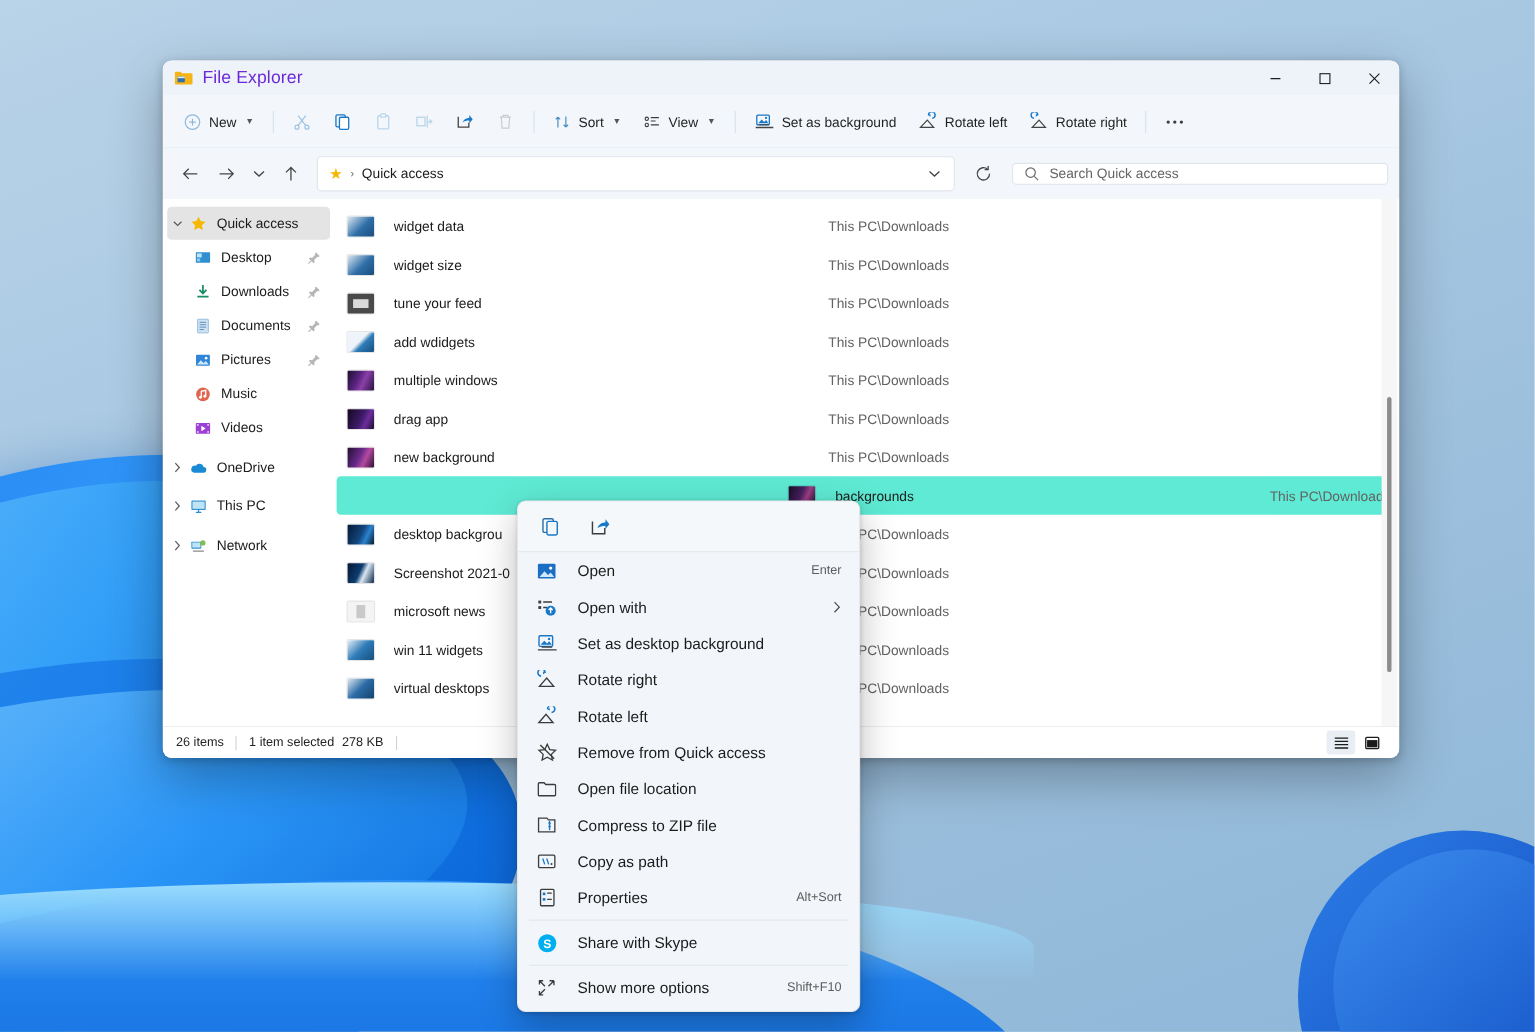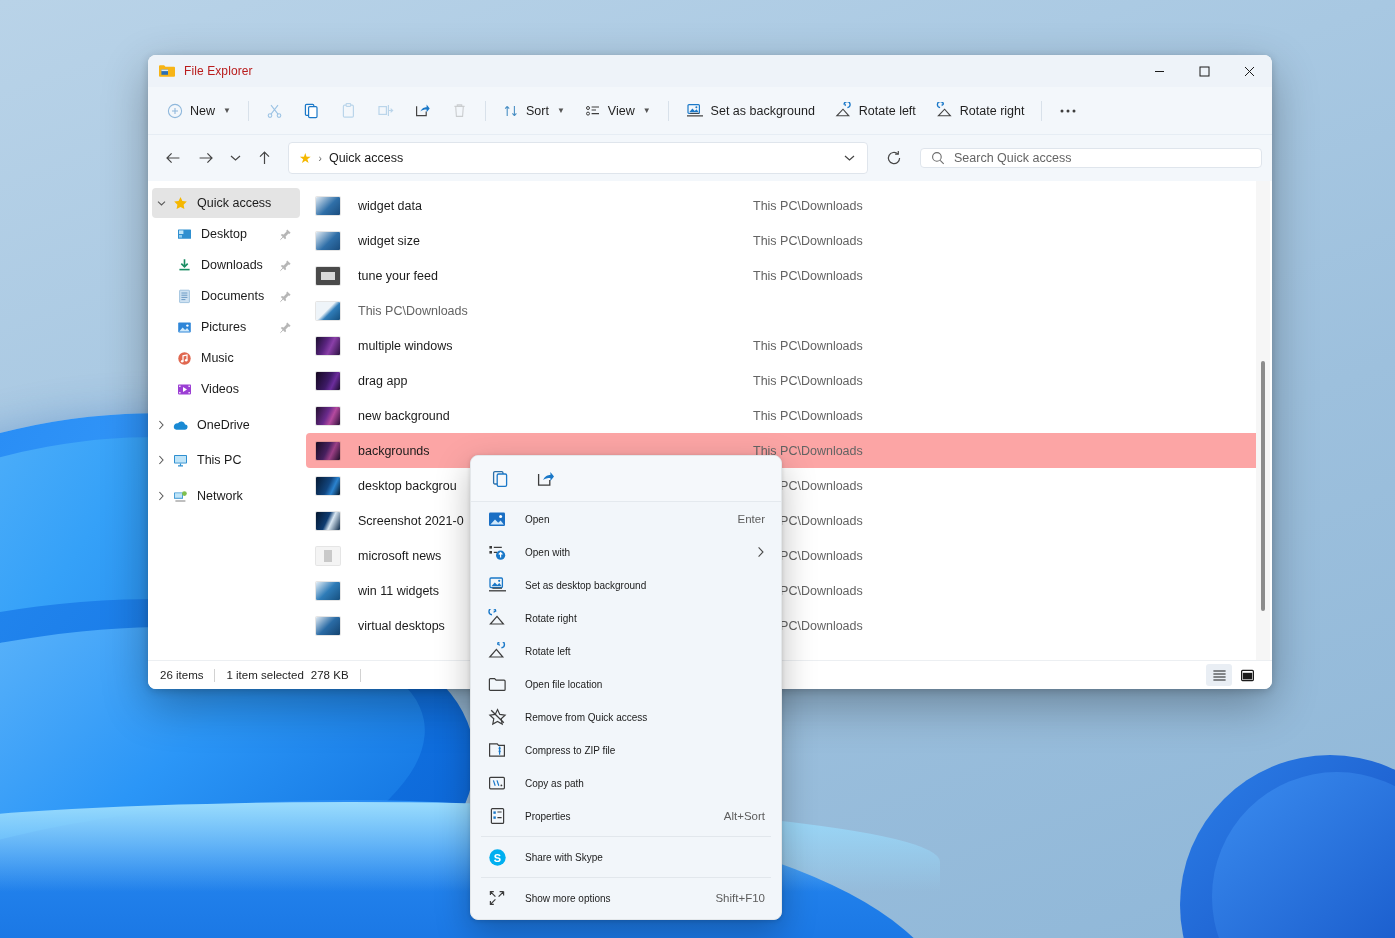--- a/index.html
+++ b/index.html
@@ -115,22 +115,22 @@
   .titlebar {
     height: 32px;
     background: #eef3f9;
     display: flex;
     align-items: center;
     padding-left: 10px;
     flex: 0 0 auto;
   }
   .title-icon { width: 18px; height: 16px; margin-right: 8px; flex: 0 0 auto; }
   .title-text {
-    font-size: 12px;
-    color: #b91c1c;
+    font-size: 16px;
+    color: #6d28d9;
     letter-spacing: .1px;
   }
   .wincontrols { margin-left: auto; display: flex; height: 32px; }
   .wc {
     width: 45px; height: 32px;
     display: flex; align-items: center; justify-content: center;
     color: #1b1b1b;
   }
 
   
@@ -256,21 +256,21 @@
     background: #fff;
   }
   .row {
     height: 35px;
     display: flex;
     align-items: center;
     padding-left: 10px;
     margin: 0 8px 0 2px;
     border-radius: 4px;
   }
-  .row.sel { background: #fca5a5; }
+  .row.sel { background: #5eead4; justify-content: flex-end; }
   .thumb {
     width: 24px; height: 18px;
     flex: 0 0 24px;
     margin-right: 18px;
     border-radius: 1px;
     box-shadow: 0 0 0 1px rgba(0,0,0,.10);
     background-size: cover;
   }
   .fname {
     font-size: 12.5px;
@@ -350,21 +350,21 @@
     align-items: center;
     padding: 0 12px 0 12px;
     margin: 1px 4px;
     border-radius: 5px;
   }
   .ctx-ico {
     width: 20px; flex: 0 0 20px;
     display: flex; align-items: center; justify-content: center;
     margin-right: 18px;
   }
-  .ctx-label { font-size: 10px; color: #1b1b1b; white-space: nowrap; }
+  .ctx-label { font-size: 14px; color: #1b1b1b; white-space: nowrap; }
   .ctx-accel { margin-left: auto; font-size: 11.5px; color: #5d5d5d; }
   .ctx-arrow { margin-left: auto; font-size: 10px; color: #4a4a4a; }
   .ctx-div { height: 1px; background: #e2e7ec; margin: 4px 10px; }
 
   svg { display: block; }
 </style>
 </head>
 <body>
 
 <div id="desktop">
@@ -763,20 +763,21 @@
       </div>
       <div class="row">
         <span class="thumb" style="background:#4a4a4a;position:relative">
             <span style="position:absolute;left:5px;top:5px;width:14px;height:8px;background:#d9d9d9;display:block"></span>
           </span>
         <span class="fname">tune your feed</span>
         <span class="fpath">This PC\Downloads</span>
       </div>
       <div class="row">
         <span class="thumb" style="background:linear-gradient(135deg,#eef4f9 0%,#eef4f9 45%,#2f7cb8 60%,#16507f 100%)"></span>
+        <span class="fname">add wdidgets</span>
         <span class="fpath">This PC\Downloads</span>
       </div>
       <div class="row">
         <span class="thumb" style="background:linear-gradient(115deg,#1b0f2e 0%,#5a2480 40%,#8a3fa8 60%,#2a1240 100%)"></span>
         <span class="fname">multiple windows</span>
         <span class="fpath">This PC\Downloads</span>
       </div>
       <div class="row">
         <span class="thumb" style="background:linear-gradient(115deg,#14081f 0%,#3d1a66 50%,#6c2d9c 70%,#1a0c2c 100%)"></span>
         <span class="fname">drag app</span>
@@ -927,35 +928,35 @@
           <path d="M1.8 15h13L8.4 7.4z" fill="none" stroke="#3c3c3c" stroke-width="1.2"></path>
           <path d="M13.4 5.8a3.3 3.3 0 10-3.6-3" fill="none" stroke="#1a78c8" stroke-width="1.4"></path>
           <path d="M11.6 1.2L9.7 2.7l2.1 1.4z" fill="#1a78c8"></path>
         </svg>
     </span>
     <span class="ctx-label">Rotate left</span>
   </div>
 
   <div class="ctx-item">
     <span class="ctx-ico">
-      <svg width="18" height="16" viewBox="0 0 18 16">
-          <path d="M1.4 3.6a1 1 0 011-1h4.2l1.5 1.6h8a1 1 0 011 1v8.2a1 1 0 01-1 1h-13.7a1 1 0 01-1-1z" fill="none" stroke="#3c3c3c" stroke-width="1.2"></path>
-        </svg>
-    </span>
-    <span class="ctx-label">Open file location</span>
-  </div>
-
-  <div class="ctx-item">
-    <span class="ctx-ico">
       <svg width="19" height="18" viewBox="0 0 19 18">
           <path d="M9.5 1.6l2.3 4.8 5.3.7-3.9 3.7 1 5.2-4.7-2.6-4.7 2.6 1-5.2L1.9 7.1l5.3-.7z" fill="none" stroke="#3c3c3c" stroke-width="1.2"></path>
           <path d="M3.2 2.2l12.6 12.6" stroke="#3c3c3c" stroke-width="1.3"></path>
         </svg>
     </span>
     <span class="ctx-label">Remove from Quick access</span>
+  </div>
+
+  <div class="ctx-item">
+    <span class="ctx-ico">
+      <svg width="18" height="16" viewBox="0 0 18 16">
+          <path d="M1.4 3.6a1 1 0 011-1h4.2l1.5 1.6h8a1 1 0 011 1v8.2a1 1 0 01-1 1h-13.7a1 1 0 01-1-1z" fill="none" stroke="#3c3c3c" stroke-width="1.2"></path>
+        </svg>
+    </span>
+    <span class="ctx-label">Open file location</span>
   </div>
 
   <div class="ctx-item">
     <span class="ctx-ico">
       <svg width="18" height="18" viewBox="0 0 18 18">
           <path d="M1.6 2.8h7.6l1.4 1.6h5.8v10.8H1.6z" fill="none" stroke="#3c3c3c" stroke-width="1.2"></path>
           <path d="M11.6 5.4v8.4" stroke="#1a78c8" stroke-width="1.2"></path>
           <rect x="10.6" y="6.6" width="2" height="1.6" fill="#1a78c8"></rect>
           <rect x="10.6" y="9.6" width="2" height="1.6" fill="#1a78c8"></rect>
         </svg>

